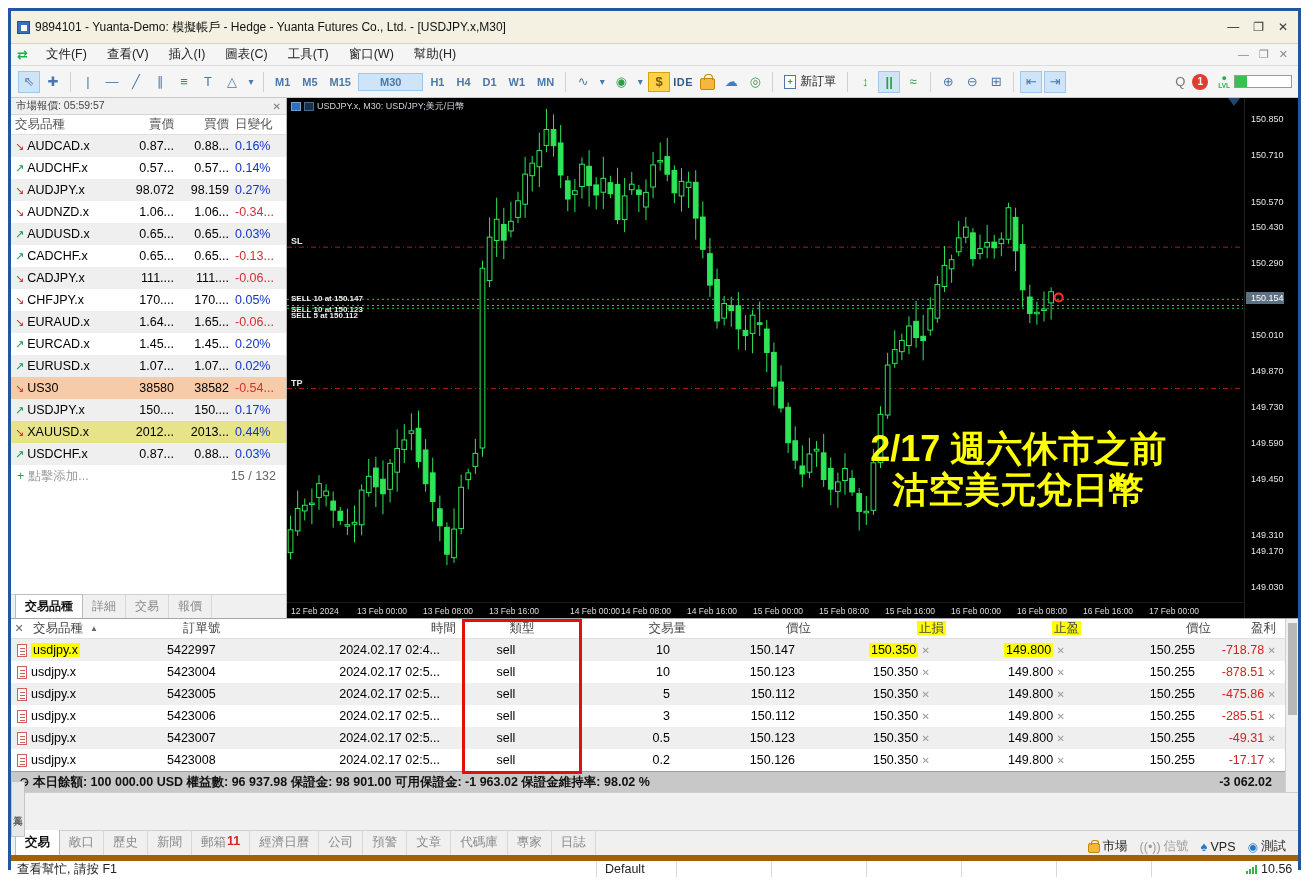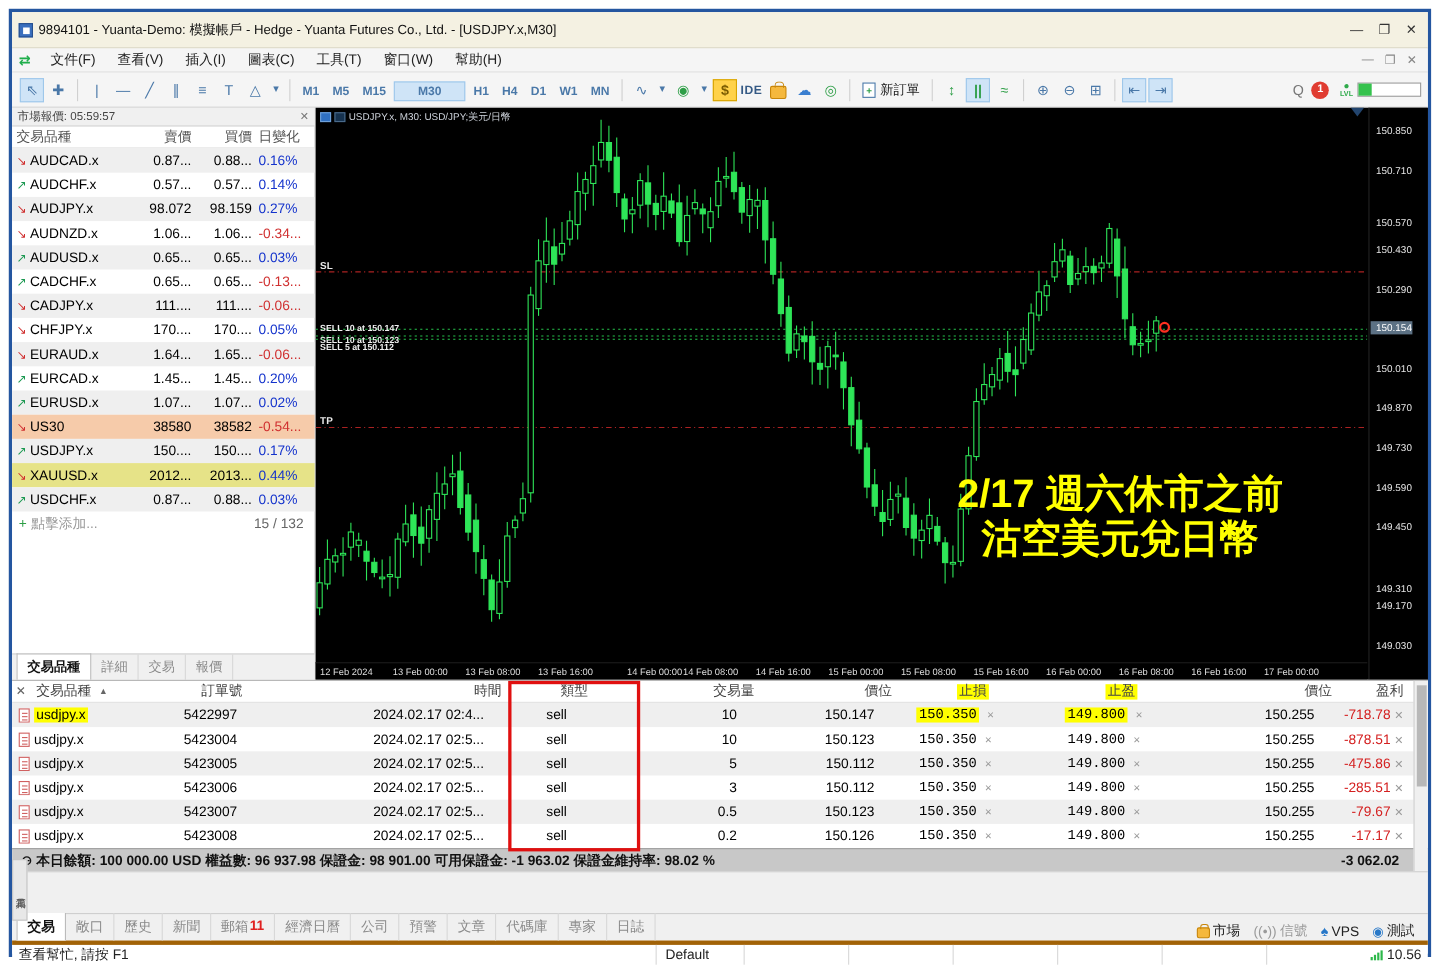--- a/index.html
+++ b/index.html
@@ -83,21 +83,21 @@
   .o-head { height:20px; display:flex; align-items:center; color:#444; border-bottom:1px solid #e0e0e0; background:#fff; }
   .o-row { height:22px; display:flex; align-items:center; }
   .o-row:nth-child(odd) { background:#efefef; }
   .o-cell { white-space:nowrap; overflow:hidden; padding:0 6px; }
   .o-sym { flex:0 0 150px; display:flex; align-items:center; gap:4px; }
   .o-ord { flex:0 0 100px; }
   .o-time { flex:0 0 185px; text-align:right; }
   .o-type { flex:0 0 120px; text-align:center; }
   .o-vol { flex:0 0 110px; text-align:right; }
   .o-pr { flex:0 0 125px; text-align:right; }
-  .o-sl,.o-tp { flex:0 0 135px; text-align:center;font-family:Liberation Mono, monospace; }
+  .o-sl,.o-tp { flex:0 0 135px; text-align:right; }
   .o-pr2 { flex:0 0 130px; text-align:right; }
   .o-profit { flex:1 1 auto; text-align:right; padding-right:22px; }
   .ticket-ic { width:10px; height:13px; border:1px solid #d06060; background:#fff; position:relative; flex:0 0 auto; }
   .ticket-ic::after { content:""; position:absolute; left:2px; top:3px; width:5px; height:1px; background:#d06060; box-shadow:0 3px 0 #d06060, 0 6px 0 #d06060; }
   .hl-yellow { background:#ffff00; padding:0 2px; }
   .profit-neg { color:#d42020; }
   .xmark { color:#9a9a9a; font-size:10px; }
   .o-sum { height:21px; background:#c8c8c8; display:flex; align-items:center; font-weight:bold; color:#111; font-size:12.5px; border-top:1px solid #9f9f9f; }
   .o-sum .left { padding-left:8px; white-space:nowrap; }
   .o-sum .right { margin-left:auto; padding-right:26px; }
@@ -118,21 +118,21 @@
   .btab .bdg { color:#e02020; font-weight:bold; }
   .tabsbar .right { margin-left:auto; display:flex; align-items:center; gap:12px; color:#222; padding-right:8px; font-size:12.5px; }
   .ric { display:flex; align-items:center; gap:3px; }
   .ric.dim { color:#9a9a9a; }
   .minibag { width:12px; height:10px; background:#f5b83d; border:1px solid #c8860a; border-radius:2px; position:relative; margin-top:3px; }
   .minibag::before { content:""; position:absolute; left:2px; top:-4px; width:6px; height:4px; border:1.2px solid #c8860a; border-bottom:none; border-radius:3px 3px 0 0; }
   .spade { color:#2878c8; font-size:13px; }
   .testic { color:#2878c8; font-size:12px; }
 
   
-  .statusbar { height:22px; background:#fff; border-top:4px solid #a16207; display:flex; align-items:center; font-size:12.5px; color:#222; }
+  .statusbar { height:22px; background:#fff; border-top:6px solid #a16207; display:flex; align-items:center; font-size:12.5px; color:#222; }
   .sb-help { padding-left:6px; flex:0 0 585px; }
   .sb-cell { height:100%; border-left:1px solid #d8d8d8; display:flex; align-items:center; padding:0 8px; flex:0 0 95px; }
   .sb-conn { margin-left:auto; display:flex; align-items:center; gap:4px; padding-right:16px; }
   .bars { display:flex; align-items:flex-end; gap:1px; height:10px; }
   .bars i { width:2px; background:#2db84b; display:block; }
 </style>
 </head>
 <body>
 
 <div class="window">
@@ -731,21 +731,21 @@
             <span>usdjpy.x</span>
           </span>
           <span class="o-cell o-ord">5423007</span>
           <span class="o-cell o-time">2024.02.17 02:5...</span>
           <span class="o-cell o-type">sell</span>
           <span class="o-cell o-vol">0.5</span>
           <span class="o-cell o-pr">150.123</span>
           <span class="o-cell o-sl"><span>150.350</span> <span class="xmark">✕</span></span>
           <span class="o-cell o-tp"><span>149.800</span> <span class="xmark">✕</span></span>
           <span class="o-cell o-pr2">150.255</span>
-          <span class="o-cell o-profit"><span class="profit-neg">-79.67</span> <span class="xmark">✕</span></span>
+          <span class="o-cell o-profit"><span class="profit-neg">-49.31</span> <span class="xmark">✕</span></span>
         </div>
         <div class="o-row">
           <span class="o-cell o-sym">
             <span class="ticket-ic"></span>
             <span>usdjpy.x</span>
           </span>
           <span class="o-cell o-ord">5423008</span>
           <span class="o-cell o-time">2024.02.17 02:5...</span>
           <span class="o-cell o-type">sell</span>
           <span class="o-cell o-vol">0.2</span>

